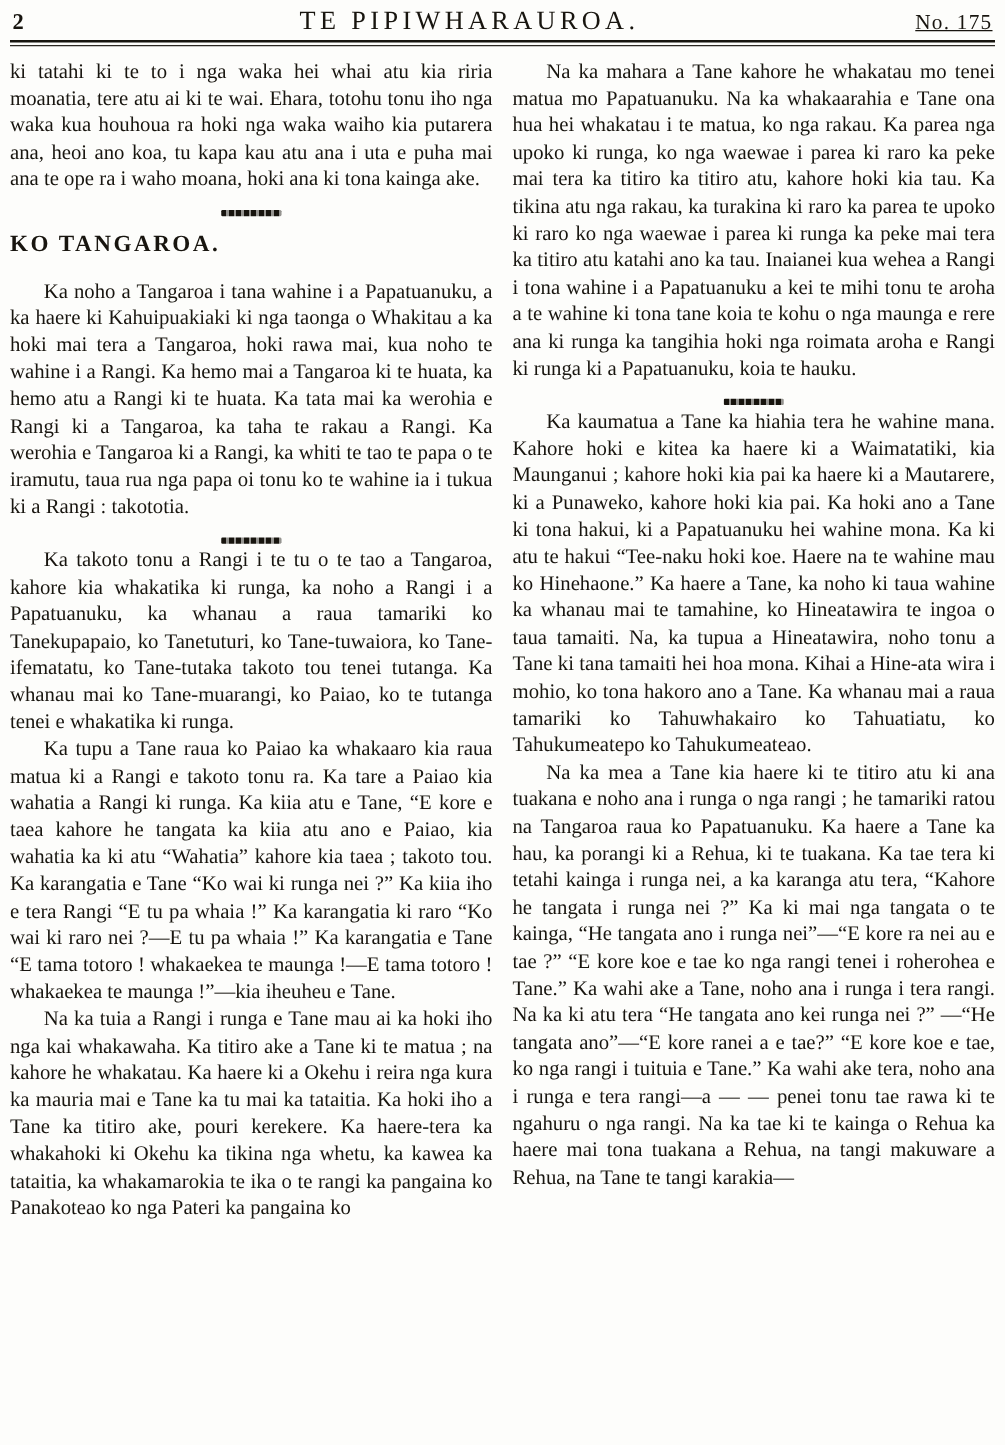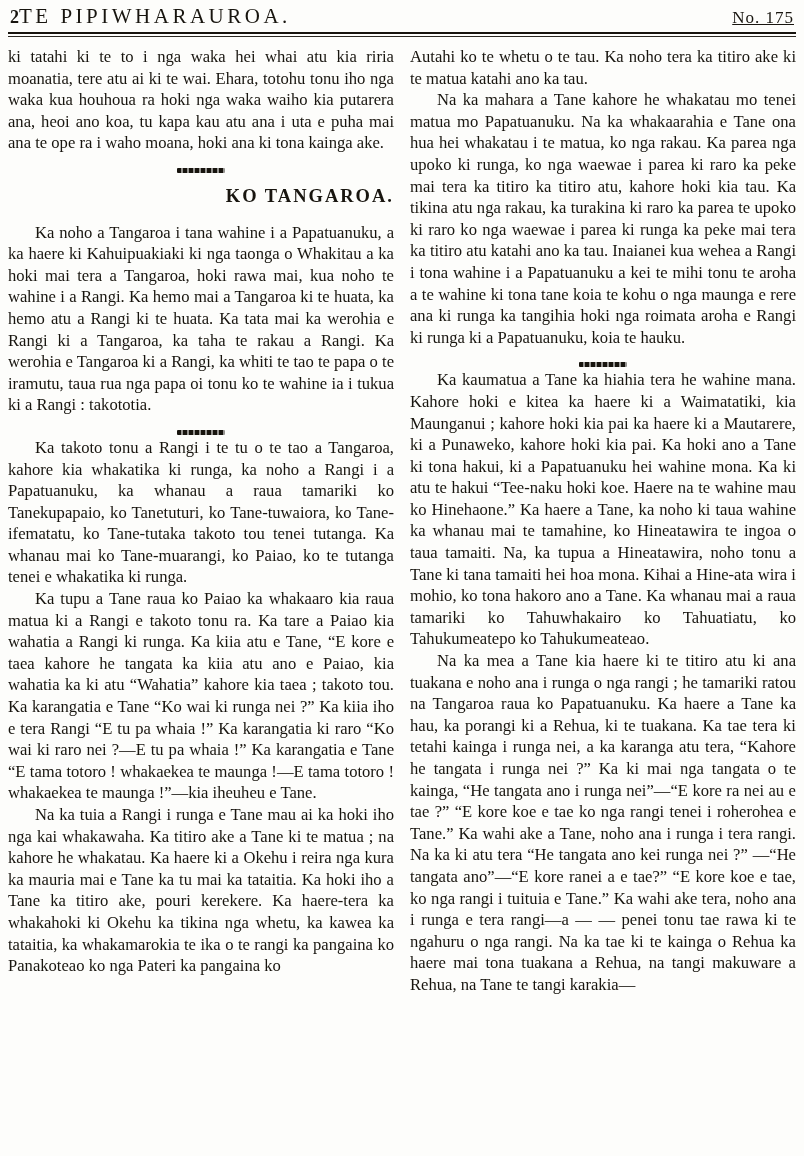--- a/index.html
+++ b/index.html
@@ -20,20 +20,21 @@
     justify-content:space-between;
     padding:4px 2px 0 2px;
     height:26px;
   }
   .page-number { font-size:18px; font-weight:bold; }
   .masthead-title {
     margin:0;
     font-size:21px;
     font-weight:normal;
     letter-spacing:3.5px;
+    text-align:center;
     flex:1;
   }
   .issue-number { font-size:17px; letter-spacing:1px; white-space:nowrap;text-decoration:underline; }
   .header-rule {
     border-top:2px solid #17140e;
     border-bottom:1px solid #2b2721;
     height:2px;
     margin:2px 0 0 0;
   }
   main.columns {
@@ -47,21 +48,21 @@
     line-height:21.6px;
     text-align:justify;
     text-justify:inter-word;
     hyphens:none;
   }
   .column p { margin:0; text-indent:27px; }
   .column p.continuation { text-indent:0; }
   h2.section-heading {
     font-size:18.5px;
     font-weight:bold;
-    text-align:right;
+    text-align:left;
     letter-spacing:2px;
     margin:13px 0 14px 0;
   }
   .ornament {
     width:48px; height:5px;
     margin:14px auto 2px auto;
     background:repeating-linear-gradient(90deg,
       #17140e 0px, #17140e 4px,
       rgba(23,20,14,0.45) 4px, rgba(23,20,14,0.45) 6px);
     border-radius:1px;
@@ -89,21 +90,20 @@
       <h2 class="section-heading">KO TANGAROA.</h2>
       <p>Ka noho a Tangaroa i tana wahine i a Papatuanuku, a ka haere ki Kahuipuakiaki ki nga taonga o Whakitau a ka hoki mai tera a Tangaroa, hoki rawa mai, kua noho te wahine i a Rangi.  Ka hemo mai a Tangaroa ki te huata, ka hemo atu a Rangi ki te huata.  Ka tata mai ka werohia e Rangi ki a Tangaroa, ka taha te rakau a Rangi. Ka werohia e Tangaroa ki a Rangi, ka whiti te tao te papa o te iramutu, taua rua nga papa oi tonu ko te wahine ia i tukua ki a Rangi : takototia.</p>
 
       <div class="ornament"></div>
       <p>Ka takoto tonu a Rangi i te tu o te tao a Tangaroa, kahore kia whakatika ki runga, ka noho a Rangi i a Papatuanuku, ka whanau a raua tamariki ko Tanekupapaio, ko Tanetuturi, ko Tane-tuwaiora, ko Tane-ifematatu, ko Tane-tutaka takoto tou tenei tutanga.  Ka whanau mai ko Tane-muarangi, ko Paiao, ko te tutanga tenei e whakatika ki runga.</p>
       <p>Ka tupu a Tane raua ko Paiao ka whakaaro kia raua matua ki a Rangi e takoto tonu ra.  Ka tare a Paiao kia wahatia a Rangi ki runga.  Ka kiia atu e Tane, “E kore e taea kahore he tangata ka kiia atu ano e Paiao, kia wahatia ka ki atu “Wahatia” kahore kia taea ; takoto tou.  Ka karangatia e Tane “Ko wai ki runga nei ?”  Ka kiia iho e tera Rangi “E tu pa whaia !”  Ka karangatia ki raro “Ko wai ki raro nei ?—E tu pa whaia !”  Ka karangatia e Tane “E tama totoro !  whakaekea te maunga !—E tama totoro !  whakaekea te maunga !”—kia iheuheu e Tane.</p>
       <p>Na ka tuia a Rangi i runga e Tane mau ai ka hoki iho nga kai whakawaha.  Ka titiro ake a Tane ki te matua ;  na kahore he whakatau.  Ka haere ki a Okehu i reira nga kura ka mauria mai e Tane ka tu mai ka tataitia. Ka hoki iho a Tane ka titiro ake, pouri kerekere.  Ka haere-tera ka whakahoki ki Okehu ka tikina nga whetu, ka kawea ka tataitia, ka whakamarokia te ika o te rangi ka pangaina ko Panakoteao ko nga Pateri ka pangaina ko</p>
     </section>
 
     <section class="column">
-      <p class="continuation">Autahi ko te whetu o te tau.  Ka noho tera ka titiro ake ki te matua katahi ano ka tau.</p>
       <p>Na ka mahara a Tane kahore he whakatau mo tenei matua mo Papatuanuku.  Na ka whakaarahia e Tane ona hua hei whakatau i te matua, ko nga rakau.  Ka parea nga upoko ki runga, ko nga waewae i parea ki raro ka peke mai tera ka titiro ka titiro atu, kahore hoki kia tau.  Ka tikina atu nga rakau, ka turakina ki raro ka parea te upoko ki raro ko nga waewae i parea ki runga ka peke mai tera ka titiro atu katahi ano ka tau.   Inaianei kua wehea a Rangi i tona wahine i a Papatuanuku a kei te mihi tonu te aroha a te wahine ki tona tane koia te kohu o nga maunga e rere ana ki runga ka tangihia hoki nga roimata aroha e Rangi ki runga ki a Papatuanuku, koia te hauku.</p>
 
       <div class="ornament"></div>
       <p>Ka kaumatua a Tane ka hiahia tera he wahine mana.  Kahore hoki e kitea ka haere ki a Waimatatiki, kia Maunganui ;  kahore hoki kia pai ka haere ki a Mautarere, ki a Punaweko, kahore hoki kia pai.  Ka hoki ano a Tane ki tona hakui, ki a Papatuanuku hei wahine mona.  Ka ki atu te hakui “Tee-naku hoki koe.  Haere na te wahine mau ko Hinehaone.”  Ka haere a Tane, ka noho ki taua wahine ka whanau mai te tamahine, ko Hineatawira te ingoa o taua tamaiti.  Na, ka tupua a Hineatawira, noho tonu a Tane ki tana tamaiti hei hoa mona.  Kihai a Hine-ata wira i mohio, ko tona hakoro ano a Tane.  Ka whanau mai a raua tamariki ko Tahuwhakairo ko Tahuatiatu, ko Tahukumeatepo ko Tahukumeateao.</p>
       <p>Na ka mea a Tane kia haere ki te titiro atu ki ana tuakana e noho ana i runga o nga rangi ;  he tamariki ratou na Tangaroa raua ko Papatuanuku.  Ka haere a Tane ka hau, ka porangi ki a Rehua, ki te tuakana.  Ka tae tera ki tetahi kainga i runga nei, a ka karanga atu tera, “Kahore he tangata i runga nei ?”  Ka ki mai nga tangata o te kainga, “He tangata ano i runga nei”—“E kore ra nei au e tae ?”  “E kore koe e tae ko nga rangi tenei i roherohea e Tane.”  Ka wahi ake a Tane, noho ana i runga i tera rangi.  Na ka ki atu tera “He tangata ano kei runga nei ?” —“He tangata ano”—“E kore ranei a e tae?” “E kore koe e tae, ko nga rangi i tuituia e Tane.”  Ka wahi ake tera, noho ana i runga e tera rangi—a — — penei tonu tae rawa ki te ngahuru o nga rangi.  Na ka tae ki te kainga o Rehua ka haere mai tona tuakana a Rehua, na tangi makuware a Rehua, na Tane te tangi karakia—</p>
     </section>
 
   </main>
 </div>
 

